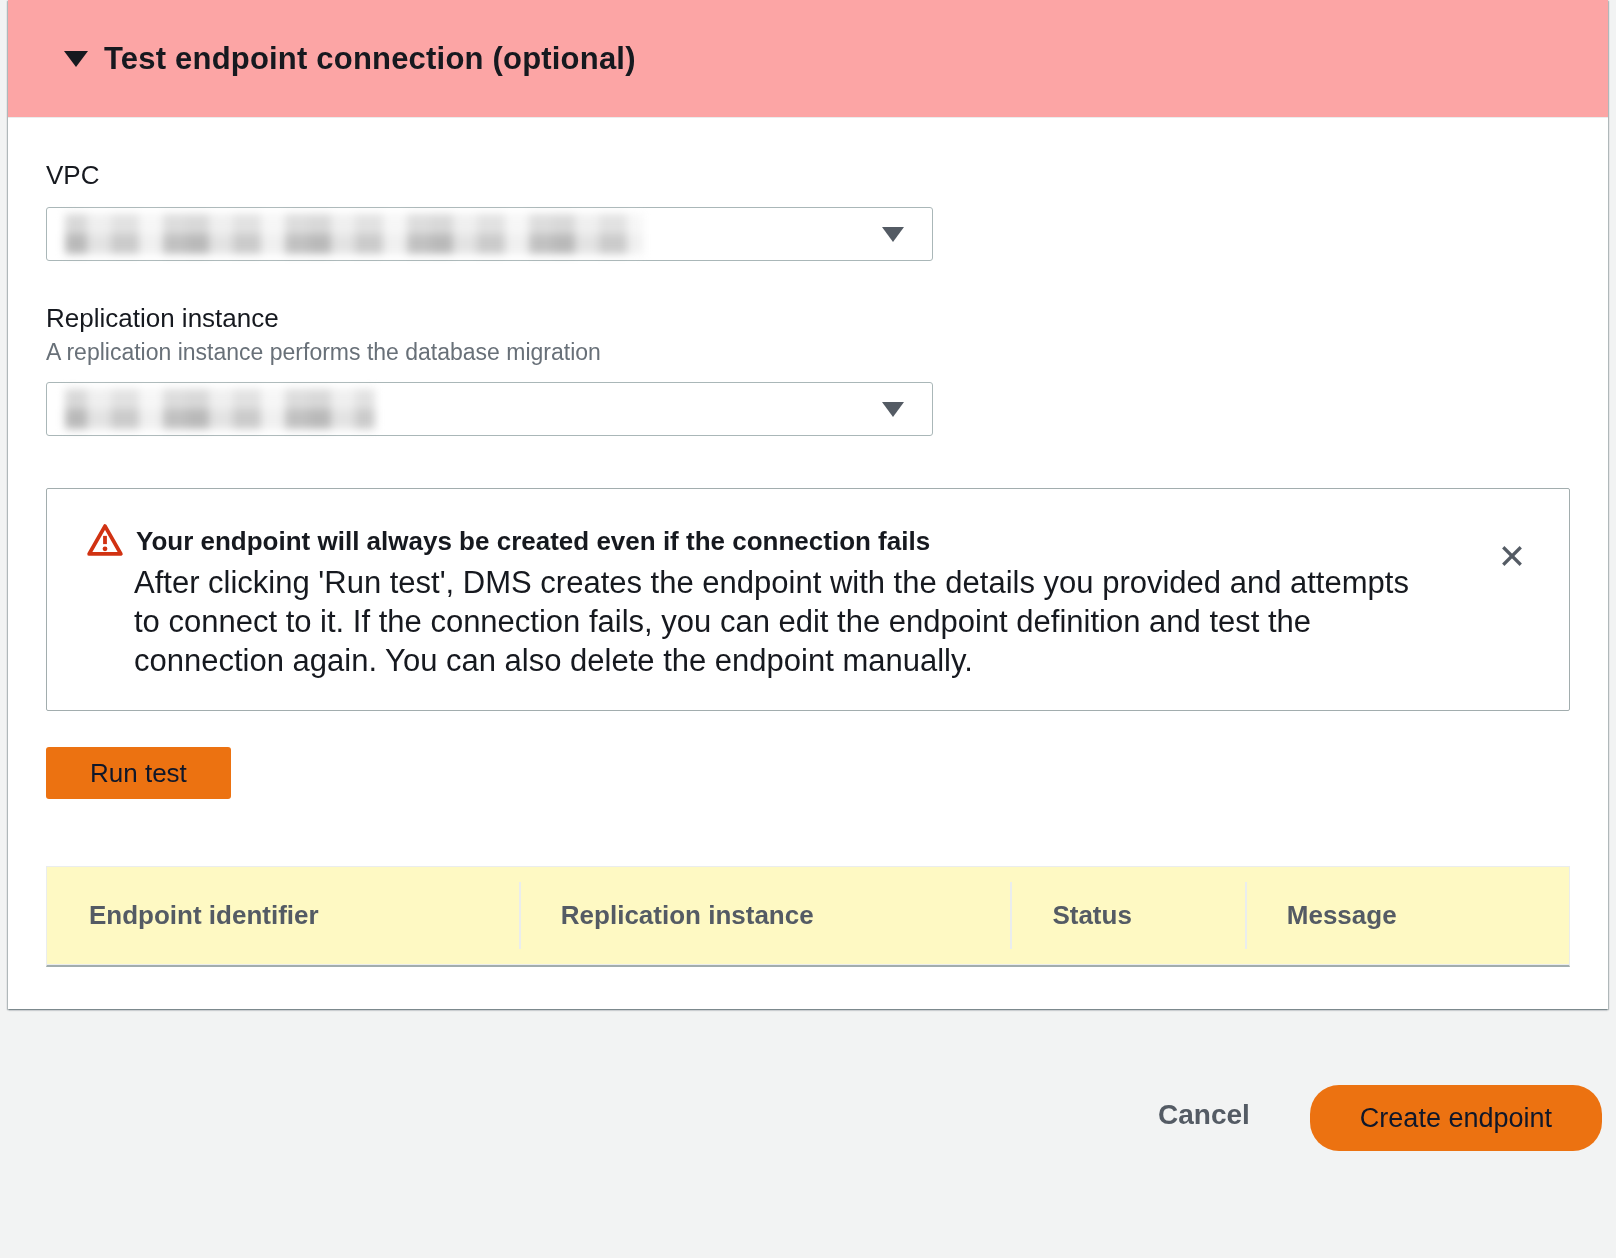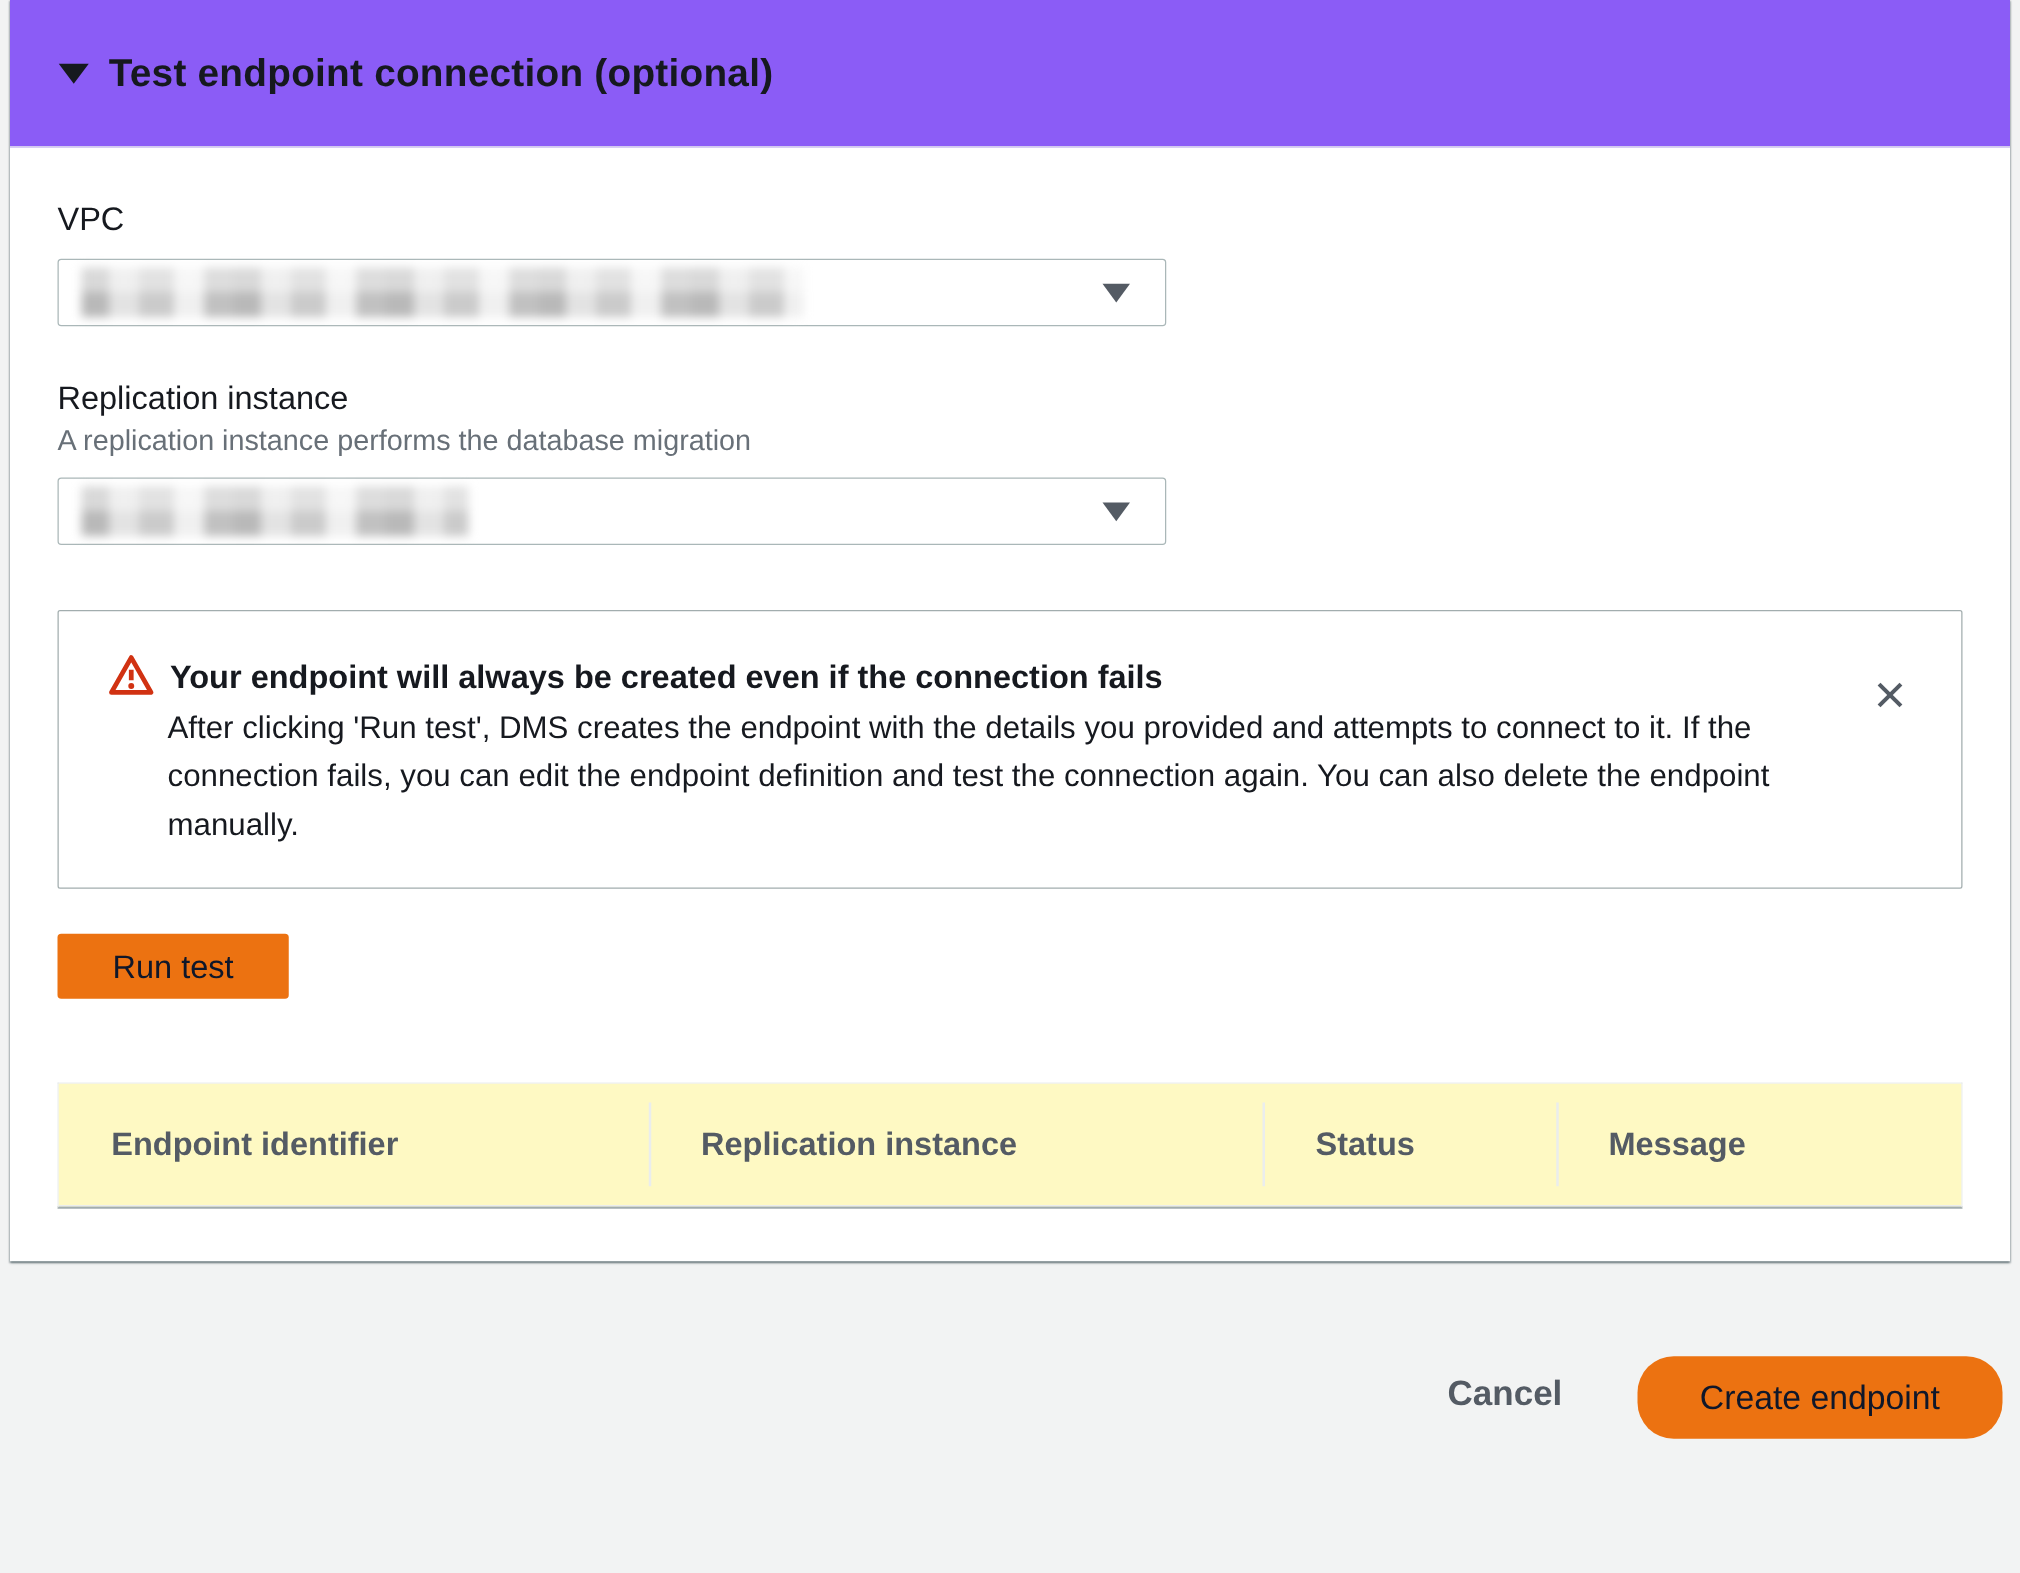--- a/index.html
+++ b/index.html
@@ -12,25 +12,25 @@
 
   
   .card {
     width: 1600px;
     margin: 0 8px;
     background: #ffffff;
     box-shadow: 0 1px 2px 0 rgba(0,28,36,.35), 1px 1px 1px 0 rgba(0,28,36,.18), -1px 1px 1px 0 rgba(0,28,36,.18);
   }
   .card-header {
     height: 118px;
-    background: #8b5cf6;
+    background: #fca5a5;
     border-bottom: 1px solid #eaeded;
     display: flex;
     align-items: center;
-    padding: 0 39px;
+    padding: 0 56px;
     cursor: pointer;
   }
   .caret-down {
     width: 0; height: 0;
     border-left: 12px solid transparent;
     border-right: 12px solid transparent;
     border-top: 16px solid #16191f;
     margin-right: 16px;
     flex: none;
   }
@@ -87,21 +87,21 @@
   }
   .alert-title-row { display: flex; align-items: flex-start; }
   .warning-icon { flex: none; margin-top: -2px; }
   .alert-title {
     font-size: 26px;
     font-weight: 700;
     margin-left: 12px;
     line-height: 36px;
   }
   .alert-body {
-    font-size: 25px;
+    font-size: 31px;
     line-height: 39px;
     margin: 4px 0 0 48px;
     max-width: 1295px;
     color: #16191f;
   }
   .alert-close {
     position: absolute;
     top: 50px; right: 40px;
     width: 34px; height: 34px;
     background: none; border: none;

